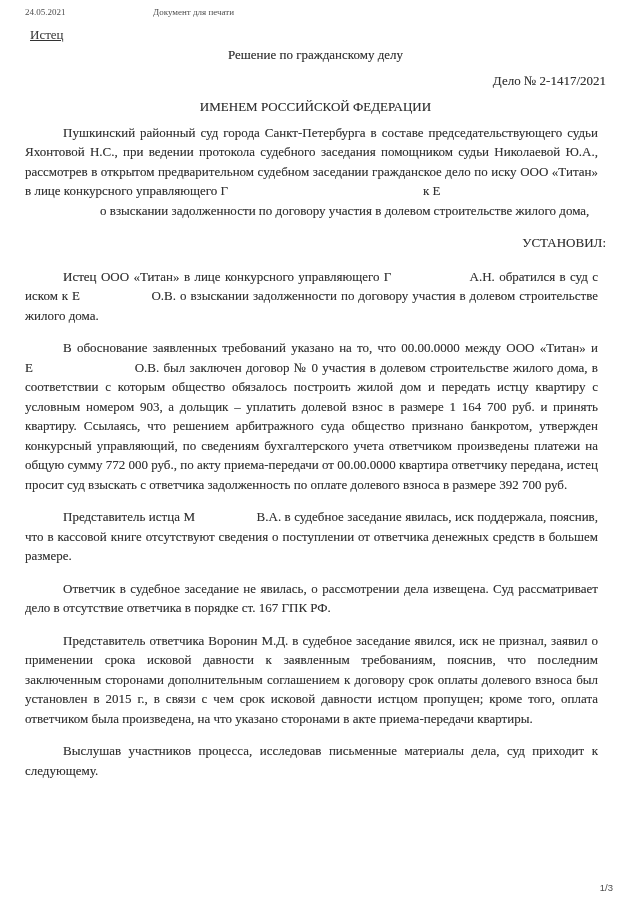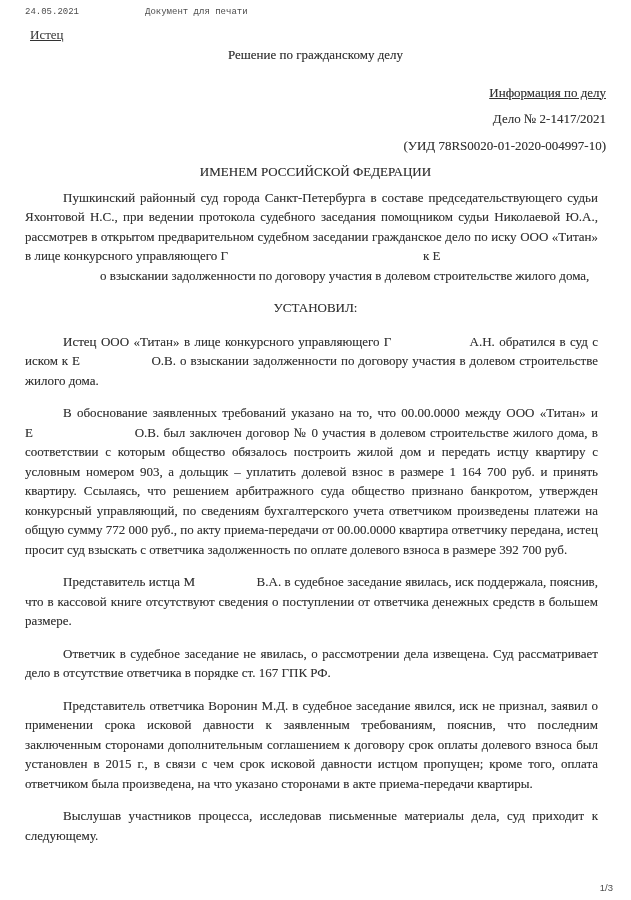--- a/index.html
+++ b/index.html
@@ -3,75 +3,73 @@
 <meta charset="utf-8">
 <style>
   html,body{margin:0;padding:0;}
   body{
     width:631px;height:900px;overflow:hidden;background:#ffffff;
     font-family:"Liberation Serif","DejaVu Serif",serif;
     color:#333;position:relative;
   }
   .print-header{
     display:flex;justify-content:space-between;align-items:flex-start;
-    font-family:Liberation Mono, monospace;
-    font-size:9px;color:#4d4d4d;padding:7px 25px 0 25px;
+    font-family:Liberation Serif, serif;
+    font-size:9px;color:#4d4d4d;padding:7px 25px 0 25px;gap:8px;
   }
   .print-header .ph-date{width:120px;text-align:left;}
   .print-header .ph-title{flex:1;text-align:left;}
   .print-header .ph-spacer{width:120px;}
   .print-footer{
     position:absolute;right:18px;bottom:7px;
     font-family:"Liberation Sans","DejaVu Sans",sans-serif;
     font-size:9.5px;color:#4d4d4d;
   }
   .print-link{
     display:inline-block;margin:10px 0 0 30px;
     font-size:13px;color:#333;text-decoration:underline;cursor:pointer;
   }
   .doc{
     padding:0 25px;font-size:13px;line-height:19.5px;
     text-shadow:0 0 0.4px rgba(0,0,0,0.35);
   }
   .center{text-align:center;}
-  .doc-title{margin-top:2px;margin-bottom:18px;text-align:center;}
+  .doc-title{margin-top:2px;margin-bottom:6px;text-align:center;}
   .right-block{text-align:right;}
   .right-block > div{margin-bottom:7px;}
   .info-link{color:#333;text-decoration:underline;cursor:pointer;}
   .heading-main{margin-top:11px;margin-bottom:7px;letter-spacing:1px;}
   .heading-sub{margin-bottom:6px;}
   .date-line{position:relative;height:20px;margin-bottom:8px;}
   .date-line .d-date{position:absolute;left:50px;top:0;}
   .date-line .d-city{position:absolute;left:240px;top:0;}
   p.par{
     margin:0 8px 13px 0;text-align:justify;text-indent:38px;
   }
   p.cont{text-indent:75px;margin-top:-13px;}
-  p.ustanovil{margin:2px 0 14px 0;text-align:center;text-indent:0;}
+  p.ustanovil{margin:2px 0 14px 0;text-align:right;text-indent:0;}
 </style>
 </head>
 <body>
 
 
 
 <div class="print-header">
   <span class="ph-date">24.05.2021</span>
   <span class="ph-title">Документ для печати</span>
   <span class="ph-spacer"></span>
 </div>
 
 <a class="print-link">Истец</a>
 
 <div class="doc">
   <div class="doc-title center">Решение по гражданскому делу</div>
 
   <div class="right-block">
-    <div><a class="info-link">Информация по делу</a></div>
     <div>Дело № 2-1417/2021</div>
-    <div>(УИД 78RS0020-01-2020-004997-10)</div>
   </div>
 
   <div class="heading-sub center">ИМЕНЕМ РОССИЙСКОЙ ФЕДЕРАЦИИ</div>
 
 
   <p class="par">Пушкинский районный суд города Санкт-Петербурга в составе председательствующего судьи Яхонтовой Н.С., при ведении протокола судебного заседания помощником судьи Николаевой Ю.А., рассмотрев в открытом предварительном судебном заседании гражданское дело по иску ООО «Титан» в лице конкурсного управляющего Г&nbsp;&nbsp;&nbsp;&nbsp;&nbsp; &nbsp;&nbsp;&nbsp;&nbsp;&nbsp; &nbsp;&nbsp;&nbsp;&nbsp;&nbsp; &nbsp;&nbsp;&nbsp;&nbsp;&nbsp; &nbsp;&nbsp;&nbsp;&nbsp;&nbsp; &nbsp;&nbsp;&nbsp;&nbsp;&nbsp; &nbsp;&nbsp;&nbsp;&nbsp;&nbsp; &nbsp;&nbsp;&nbsp;&nbsp;&nbsp; &nbsp;&nbsp;&nbsp;&nbsp;&nbsp; &nbsp;&nbsp;&nbsp;&nbsp;&nbsp; к Е</p>
   <p class="par cont">о взыскании задолженности по договору участия в долевом строительстве жилого дома,</p>
   <p class="par ustanovil">УСТАНОВИЛ:</p>
   <p class="par">Истец ООО «Титан» в лице конкурсного управляющего Г&nbsp;&nbsp;&nbsp;&nbsp;&nbsp; &nbsp;&nbsp;&nbsp;&nbsp;&nbsp; &nbsp;&nbsp;&nbsp;&nbsp;&nbsp; А.Н. обратился в суд с иском к Е&nbsp;&nbsp;&nbsp;&nbsp;&nbsp; &nbsp;&nbsp;&nbsp;&nbsp;&nbsp; &nbsp;&nbsp;&nbsp;&nbsp;&nbsp; О.В. о взыскании задолженности по договору участия в долевом строительстве жилого дома.</p>
   <p class="par">В обоснование заявленных требований указано на то, что 00.00.0000 между ООО «Титан» и Е&nbsp;&nbsp;&nbsp;&nbsp;&nbsp; &nbsp;&nbsp;&nbsp;&nbsp;&nbsp; &nbsp;&nbsp;&nbsp;&nbsp;&nbsp; &nbsp;&nbsp;&nbsp;&nbsp;&nbsp; О.В. был заключен договор №  0 участия в долевом строительстве жилого дома, в соответствии с которым общество обязалось построить жилой дом и передать истцу квартиру с условным номером 903, а дольщик – уплатить долевой взнос в размере 1 164 700 руб. и принять квартиру. Ссылаясь, что решением арбитражного суда общество признано банкротом, утвержден конкурсный управляющий, по сведениям бухгалтерского учета ответчиком произведены платежи на общую сумму 772 000 руб., по акту приема-передачи от 00.00.0000 квартира ответчику передана, истец просит суд взыскать с ответчика задолженность по оплате долевого взноса в размере 392 700 руб.</p>

